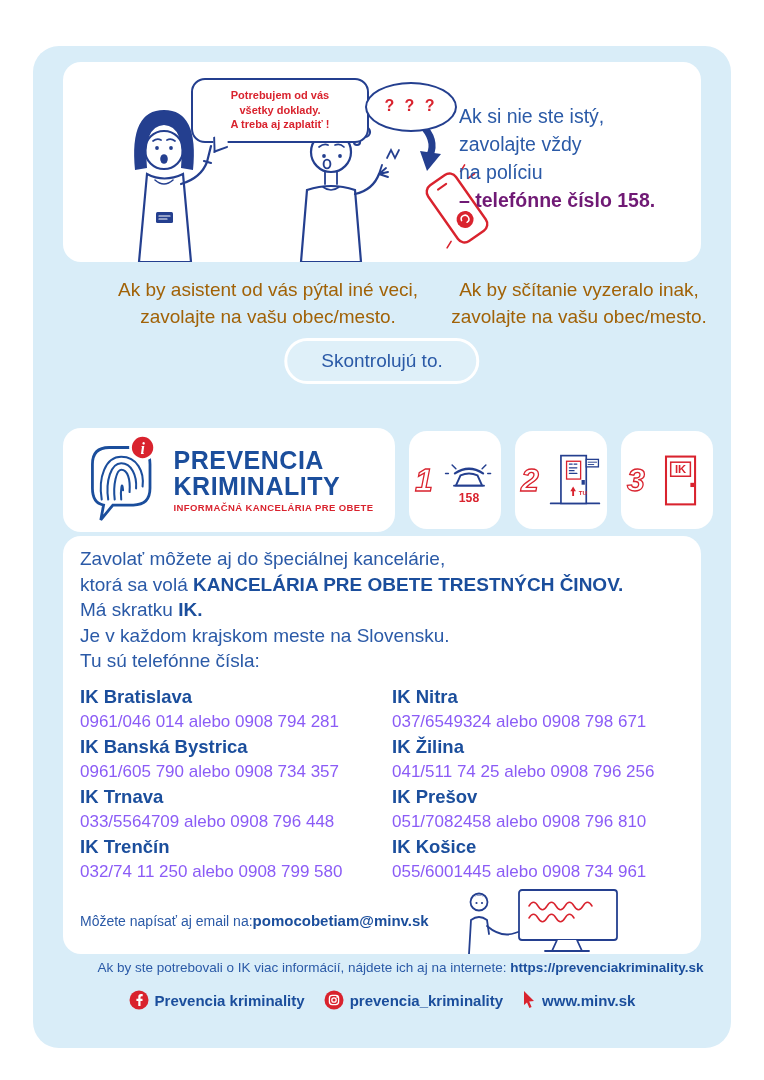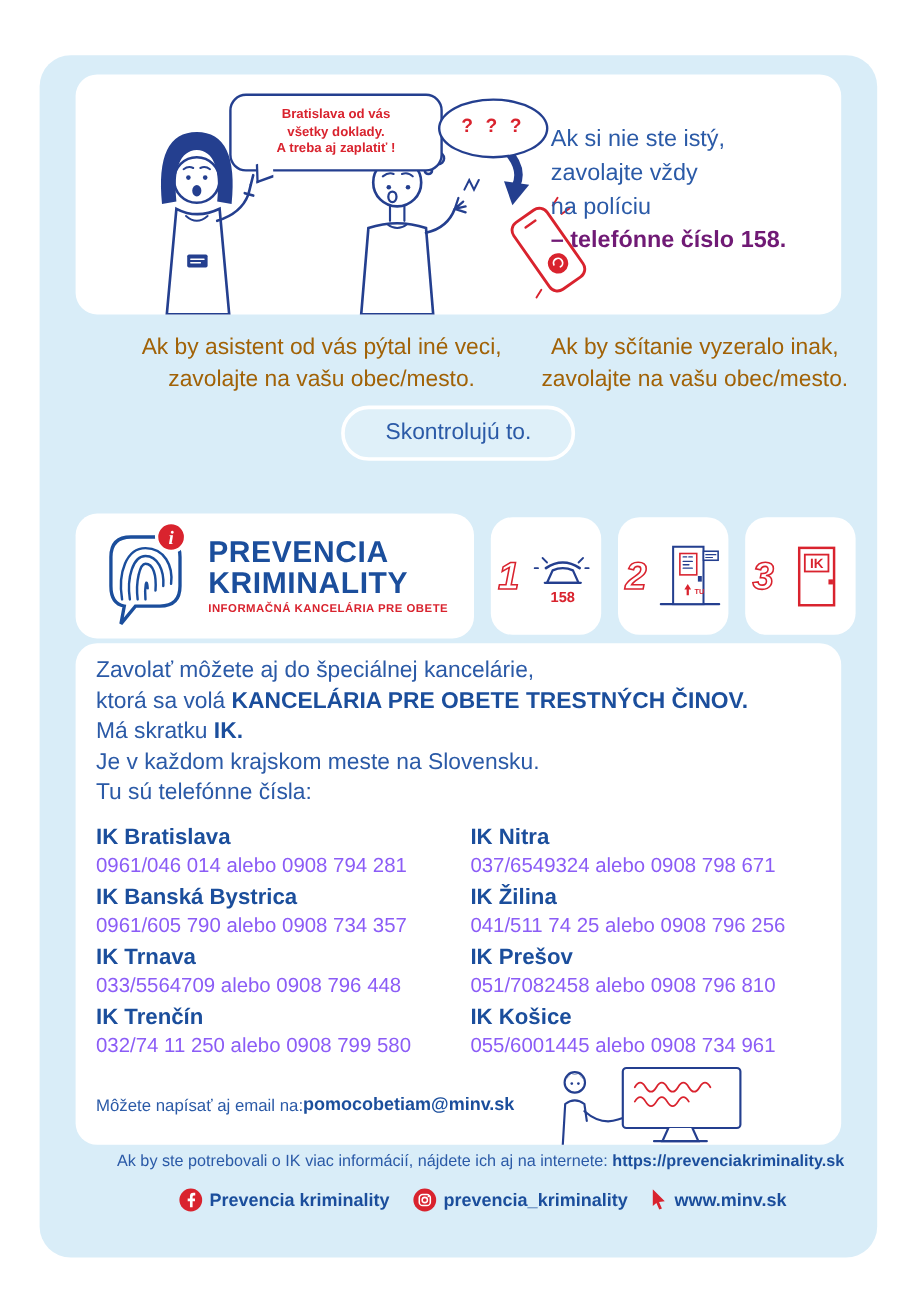--- a/index.html
+++ b/index.html
@@ -51,21 +51,21 @@
   .office .nums{font-size:17px;color:#8b5cf6;}
   .email-row{margin-top:4px;display:flex;align-items:center;}
   .email-label{font-size:14px;color:#2b5aa7;}
   .email-addr{font-size:15px;font-weight:bold;color:#1b4e9c;margin-left:0;}
   .email-illu{margin-left:28px;}
   
   .footer-info{position:absolute;top:914px;left:0;width:735px;text-align:center;
         font-size:13.5px;color:#2b5aa7;}
   .footer-info b{color:#1b4e9c;}
   .footer-social{position:absolute;top:944px;left:0;width:698px;display:flex;
-        justify-content:center;align-items:center;gap:9px;font-size:15px;font-weight:bold;color:#1b4e9c;padding-left:20px;}
+        justify-content:center;align-items:center;gap:9px;font-size:15px;font-weight:bold;color:#1b4e9c;}
   .soc-item{display:flex;align-items:center;gap:6px;}
   .soc-item + .soc-item{margin-left:10px;}
 </style>
 </head>
 <body>
 
 <div class="page">
  <div class="blue-container">
 
   <div class="card card1">
@@ -110,21 +110,21 @@
       <g transform="translate(388,146) rotate(-35)" fill="none" stroke="#d9232e" stroke-width="2.4" stroke-linecap="round">
         <rect x="-17" y="-34" width="34" height="68" rx="8" fill="#fff"></rect>
         <line x1="-5" y1="-26" x2="5" y2="-26" stroke-width="2"></line>
         <circle cx="0" cy="14" r="8.5" fill="#d9232e" stroke="none"></circle>
         <path d="M-3.5,13 a3.8,3.8 0 1 1 3.5,4.5" stroke="#fff" stroke-width="1.5"></path>
         <path d="M24,-28 l7,-3 M26,-18 l8,0" stroke-width="1.6"></path>
         <path d="M-24,24 l-7,3" stroke-width="1.6"></path>
       </g>
     </svg>
     <div class="speech-bubble">
-      <div>Bratislava od vás</div>
+      <div>Potrebujem od vás</div>
       <div>všetky doklady.</div>
       <div>A treba aj zaplatiť !</div>
       <div class="bubble-tail"></div>
     </div>
     <div class="thought-bubble">? ? ?</div>
     <div class="advice">
       <div>Ak si nie ste istý,</div>
       <div>zavolajte vždy</div>
       <div>na políciu</div>
       <div class="bold">– telefónne číslo 158.</div>

